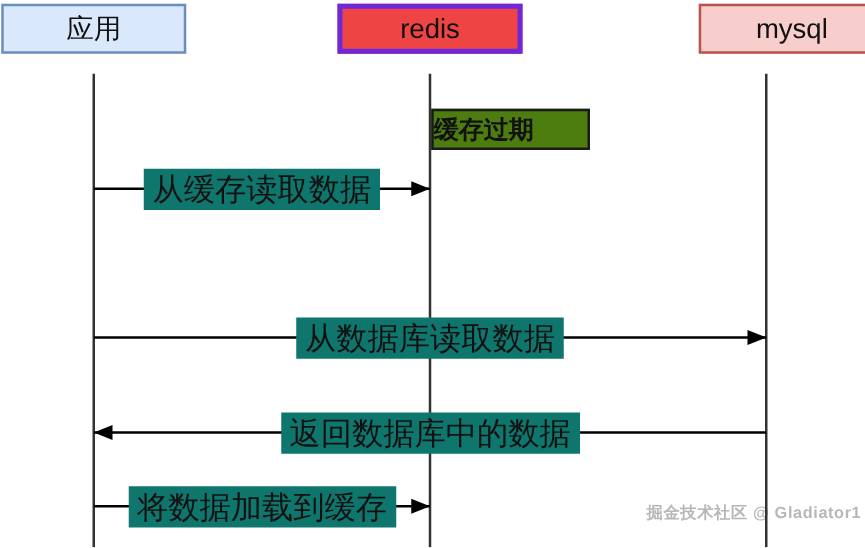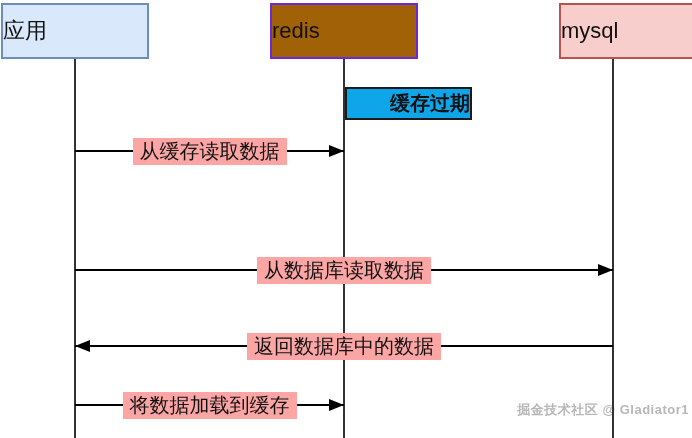--- a/index.html
+++ b/index.html
@@ -11,29 +11,30 @@
     width: 692px;
     height: 438px;
     background: #ffffff;
     overflow: hidden;
   }
 
   
   .actor {
     position: absolute;
     top: 3px;
-    height: 56px;
+    height: 40px;
     display: flex;
     align-items: center;
+    justify-content: center;
     font-size: 22px;
     color: #111111;
     z-index: 3;
   }
   .actor.app   { left: 1px;   width: 148px; background: #dae8fc; border: 2px solid #6c8ebf; }
-  .actor.redis { left: 270px; width: 148px; background: #a16207; border: 2px solid #6d28d9; }
+  .actor.redis { left: 270px; width: 148px; background: #ef4444; border: 4px solid #6d28d9; }
   .actor.mysql { left: 559px; width: 149px; background: #f8cecc; border: 2px solid #b85450; }
 
   
   .lifeline {
     position: absolute;
     top: 59px;
     width: 2px;
     height: 379px;
     background: #333333;
     z-index: 1;
@@ -42,25 +43,25 @@
   .lifeline.l-redis { left: 343px; }
   .lifeline.l-mysql { left: 612px; }
 
   
   .note {
     position: absolute;
     left: 345px;
     top: 87px;
     width: 127px;
     height: 33px;
-    background: #0ea5e9;
+    background: #4d7c0f;
     border: 2px solid #1a1a1a;
     display: flex;
     align-items: center;
-    justify-content: flex-end;
+    justify-content: flex-start;
     font-size: 20px;
     font-weight: bold;
     color: #111111;
     z-index: 2;
   }
 
   
   .message {
     position: absolute;
     height: 30px;
@@ -90,23 +91,23 @@
   .message.dir-right .head {
     right: 0;
     border-left: 15px solid #000000;
   }
   .message.dir-left .head {
     left: 0;
     border-right: 15px solid #000000;
   }
   .message .label {
     position: relative;
-    background: #fca5a5;
+    background: #0f766e;
     padding: 0 7px;
-    font-size: 20px;
+    font-size: 25px;
     color: #111111;
     white-space: nowrap;
     z-index: 1;
   }
   .msg1 { left: 75px; top: 136px; width: 269px; }
   .msg2 { left: 75px; top: 196px; width: 269px; }
   .msg3 { left: 75px; top: 255px; width: 538px; }
   .msg4 { left: 75px; top: 331px; width: 538px; }
   .msg5 { left: 75px; top: 390px; width: 269px; }
 

